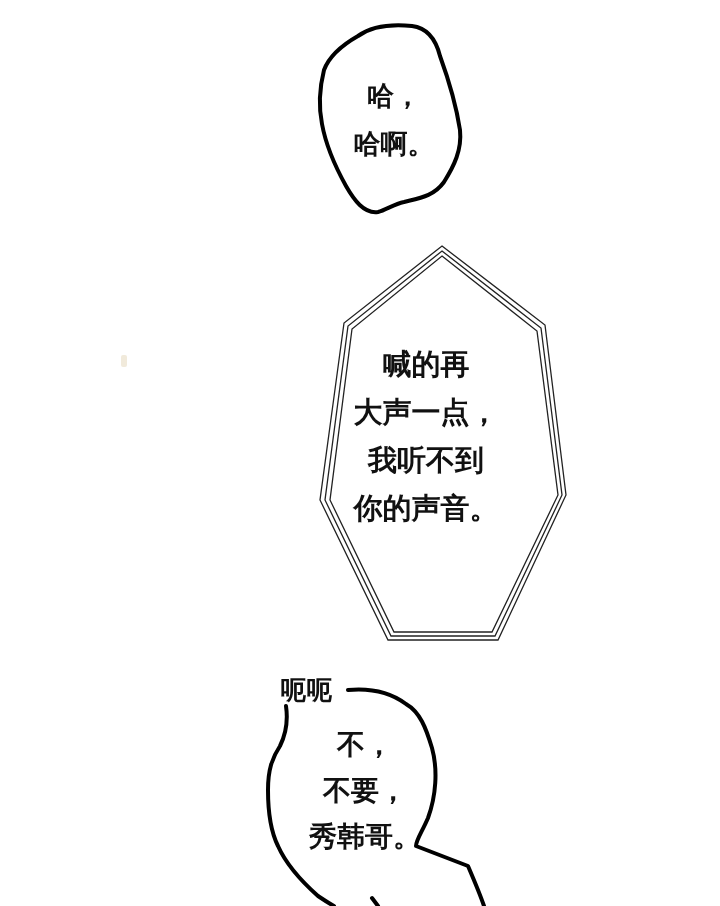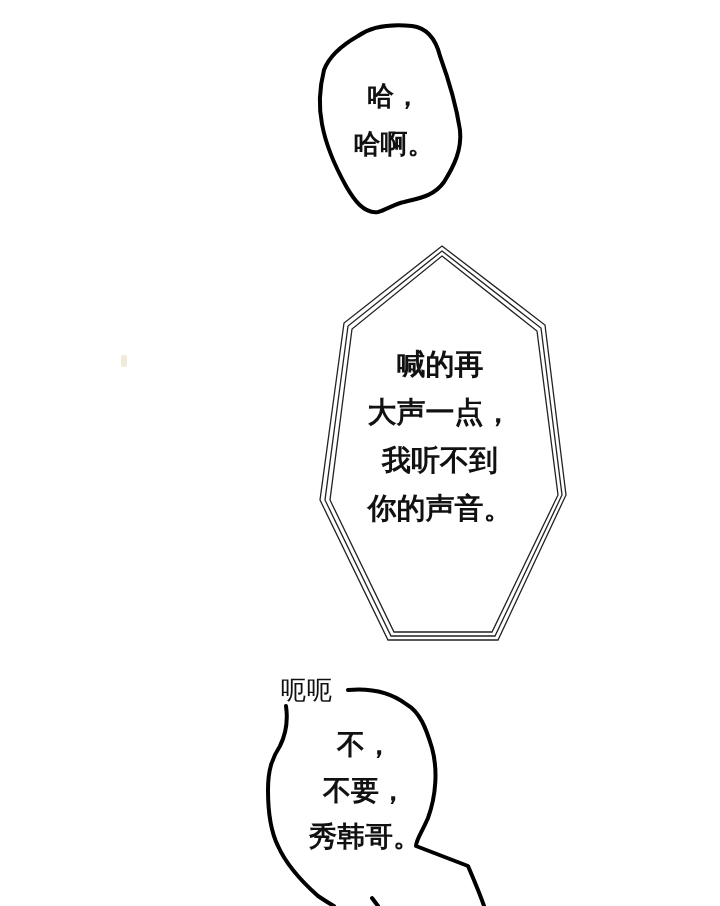--- a/index.html
+++ b/index.html
@@ -1,22 +1,22 @@
 <!DOCTYPE html>
 <html><head>
   <meta charset="utf-8">
   <style>
     html, body { margin: 0; padding: 0; background: #ffffff; }
     body { width: 720px; height: 906px; position: relative; overflow: hidden; font-family: "DejaVu Sans", sans-serif; }
     .layer { position: absolute; left: 0; top: 0; width: 720px; height: 906px; }
     .bubble-text { position: absolute; color: #111; font-weight: bold; text-align: center; line-height: 1.42; white-space: pre; }
     .t1 { left: 344px; top: 72px; width: 100px; font-size: 27px; line-height: 48px; text-align: center; }
-    .t2 { left: 345px; top: 340px; width: 190px; font-size: 29px; line-height: 48px; }
+    .t2 { left: 331px; top: 340px; width: 190px; font-size: 29px; line-height: 48px; }
     .t3 { left: 285px; top: 722px; width: 160px; font-size: 28px; line-height: 46px; }
-    .sfx { position: absolute; left: 280px; top: 673px; font-size: 26px; font-weight: normal; color: #111; }
+    .sfx { position: absolute; left: 280px; top: 673px; font-size: 26px; font-weight: bold; color: #111; }
     .speck { position: absolute; left: 121px; top: 355px; width: 6px; height: 12px; background: #f1eadb; border-radius: 2px; }
   </style>
 </head>
 <body>
 
 <svg class="layer" viewBox="0 0 720 906" width="720" height="906">
 
   <path d="M358,36 C372,26 392,24 412,26 C428,28 436,40 440,56 C448,78 456,104 460,130 C462,150 454,166 444,182 C434,196 420,198 404,202 C394,204 386,210 378,212 C364,214 354,200 346,186 C336,168 326,146 322,124 C318,104 320,86 324,70 C330,54 344,44 358,36 Z" fill="#ffffff" stroke="#000" stroke-width="4" stroke-linejoin="round"></path>
 
   <g fill="none" stroke="#222" stroke-width="1.3">

